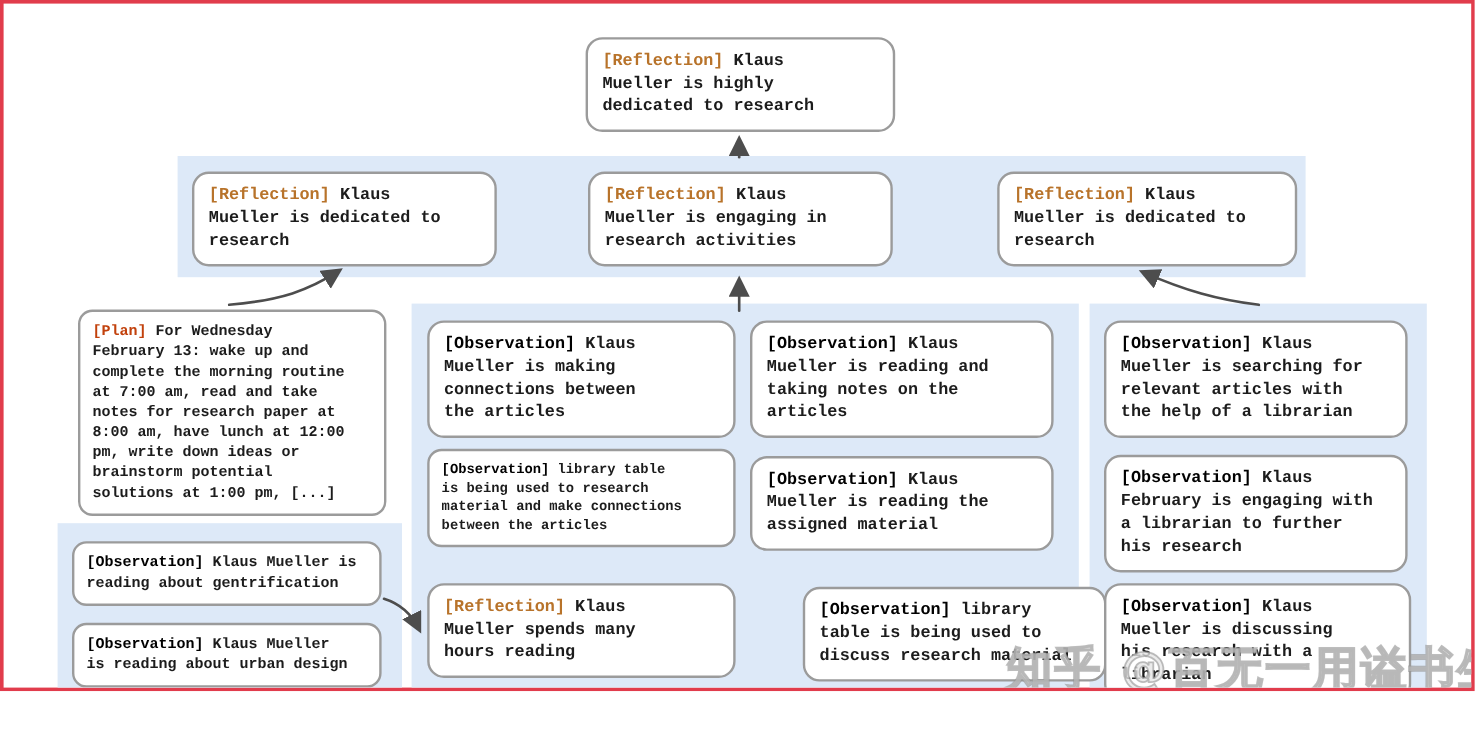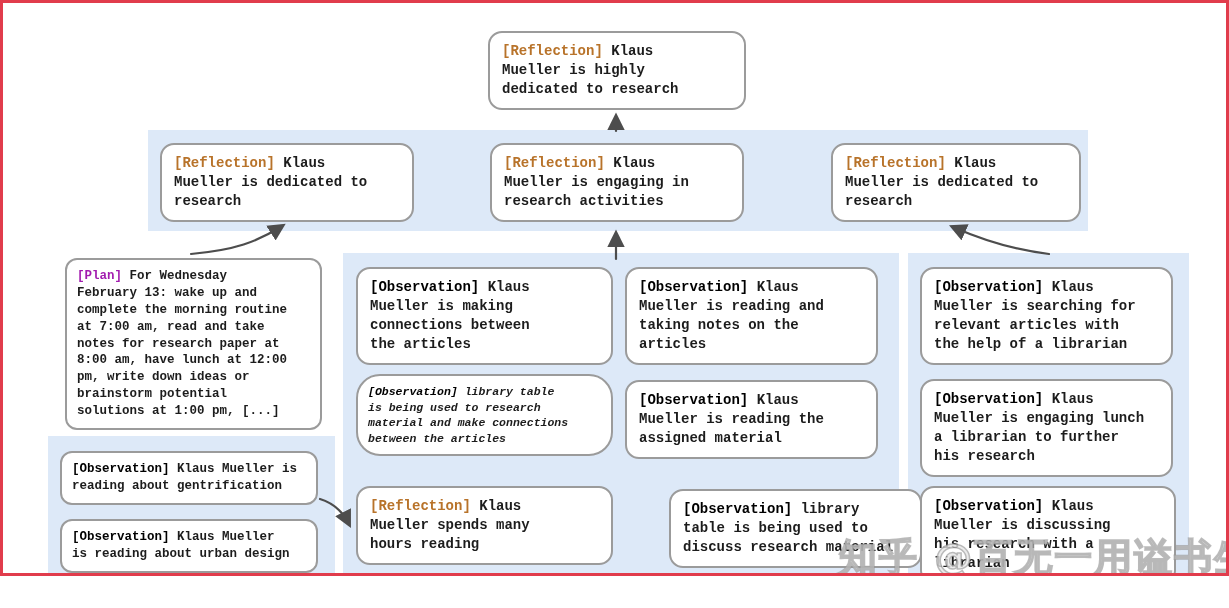--- a/index.html
+++ b/index.html
@@ -10,24 +10,24 @@
   }
   .panel { position:absolute; background:#dde9f8; z-index:1; }
   .node {
     position:absolute; z-index:3; background:#ffffff;
     border:2px solid #9b9b9b; border-radius:14px;
     padding:9px 12px; box-sizing:border-box;
     font-weight:700; font-size:14px; line-height:1.35; color:#1c1c1c;
   }
   .node .ntext { white-space:pre-line; }
   .node.small { font-size:12.5px; padding:8px 10px; border-radius:12px; }
-  .node.tiny  { font-size:11.5px; padding:8px 10px; border-radius:24px;font-style:italic; }
+  .node.tiny  { font-size:11.5px; padding:8px 10px; border-radius:12px; }
   .tag-reflection  { color:#b8732a; }
   .tag-observation { color:#000000; }
-  .tag-plan        { color:#a21caf; }
+  .tag-plan        { color:#c2410c; }
   svg.arrows { position:absolute; left:0; top:0; z-index:4; pointer-events:none; }
   .watermark {
     position:absolute; left:836px; top:529px; z-index:6; white-space:nowrap;
     font-family:"DejaVu Sans","Liberation Sans",sans-serif;
     font-weight:700; font-size:38px; letter-spacing:2px;
     color:rgba(255,255,255,0.62);
     -webkit-text-stroke:1.5px rgba(150,150,150,0.6);
     text-shadow:0 0 1px rgba(140,140,140,0.45);
   }
 </style>
@@ -90,21 +90,21 @@
 hours reading</span></div>
   <div class="node" style="left:622px; top:486px; width:253px;margin-left:44px;"><span class="tag-observation">[Observation]</span> <span class="ntext">library
 table is being used to
 discuss research material</span></div>
 
   <div class="node" style="left:917px; top:264px; width:253px;"><span class="tag-observation">[Observation]</span> <span class="ntext">Klaus
 Mueller is searching for
 relevant articles with
 the help of a librarian</span></div>
   <div class="node" style="left:917px; top:376px; width:253px;"><span class="tag-observation">[Observation]</span> <span class="ntext">Klaus
-Mueller is engaging lunch
+February is engaging with
 a librarian to further
 his research</span></div>
   <div class="node" style="left:917px; top:483px; width:256px;"><span class="tag-observation">[Observation]</span> <span class="ntext">Klaus
 Mueller is discussing
 his research with a
 librarian</span></div>
 
   <svg class="arrows" width="1229" height="608" viewBox="0 0 1229 608">
     <defs>
       <marker id="ah" markerWidth="10" markerHeight="10" refX="6" refY="4" orient="auto">

